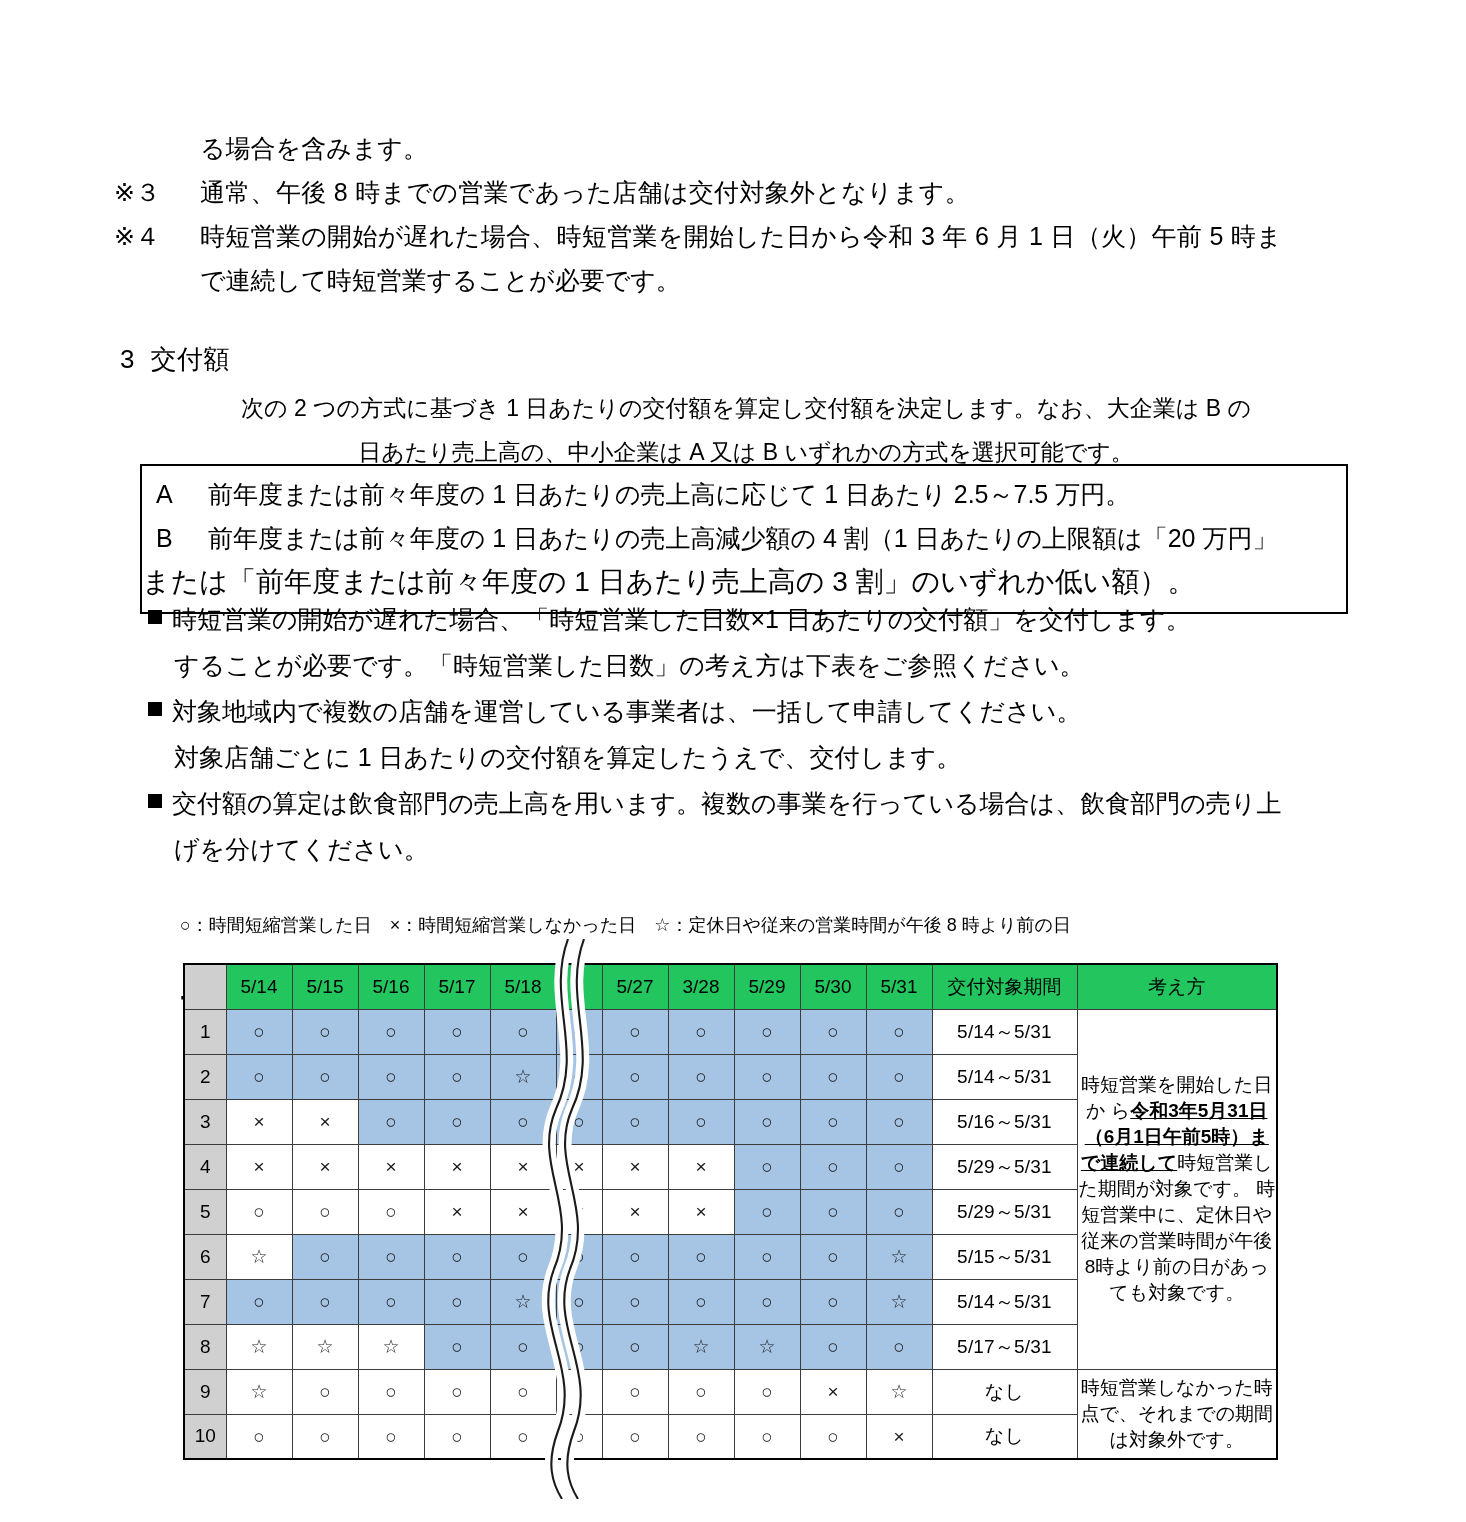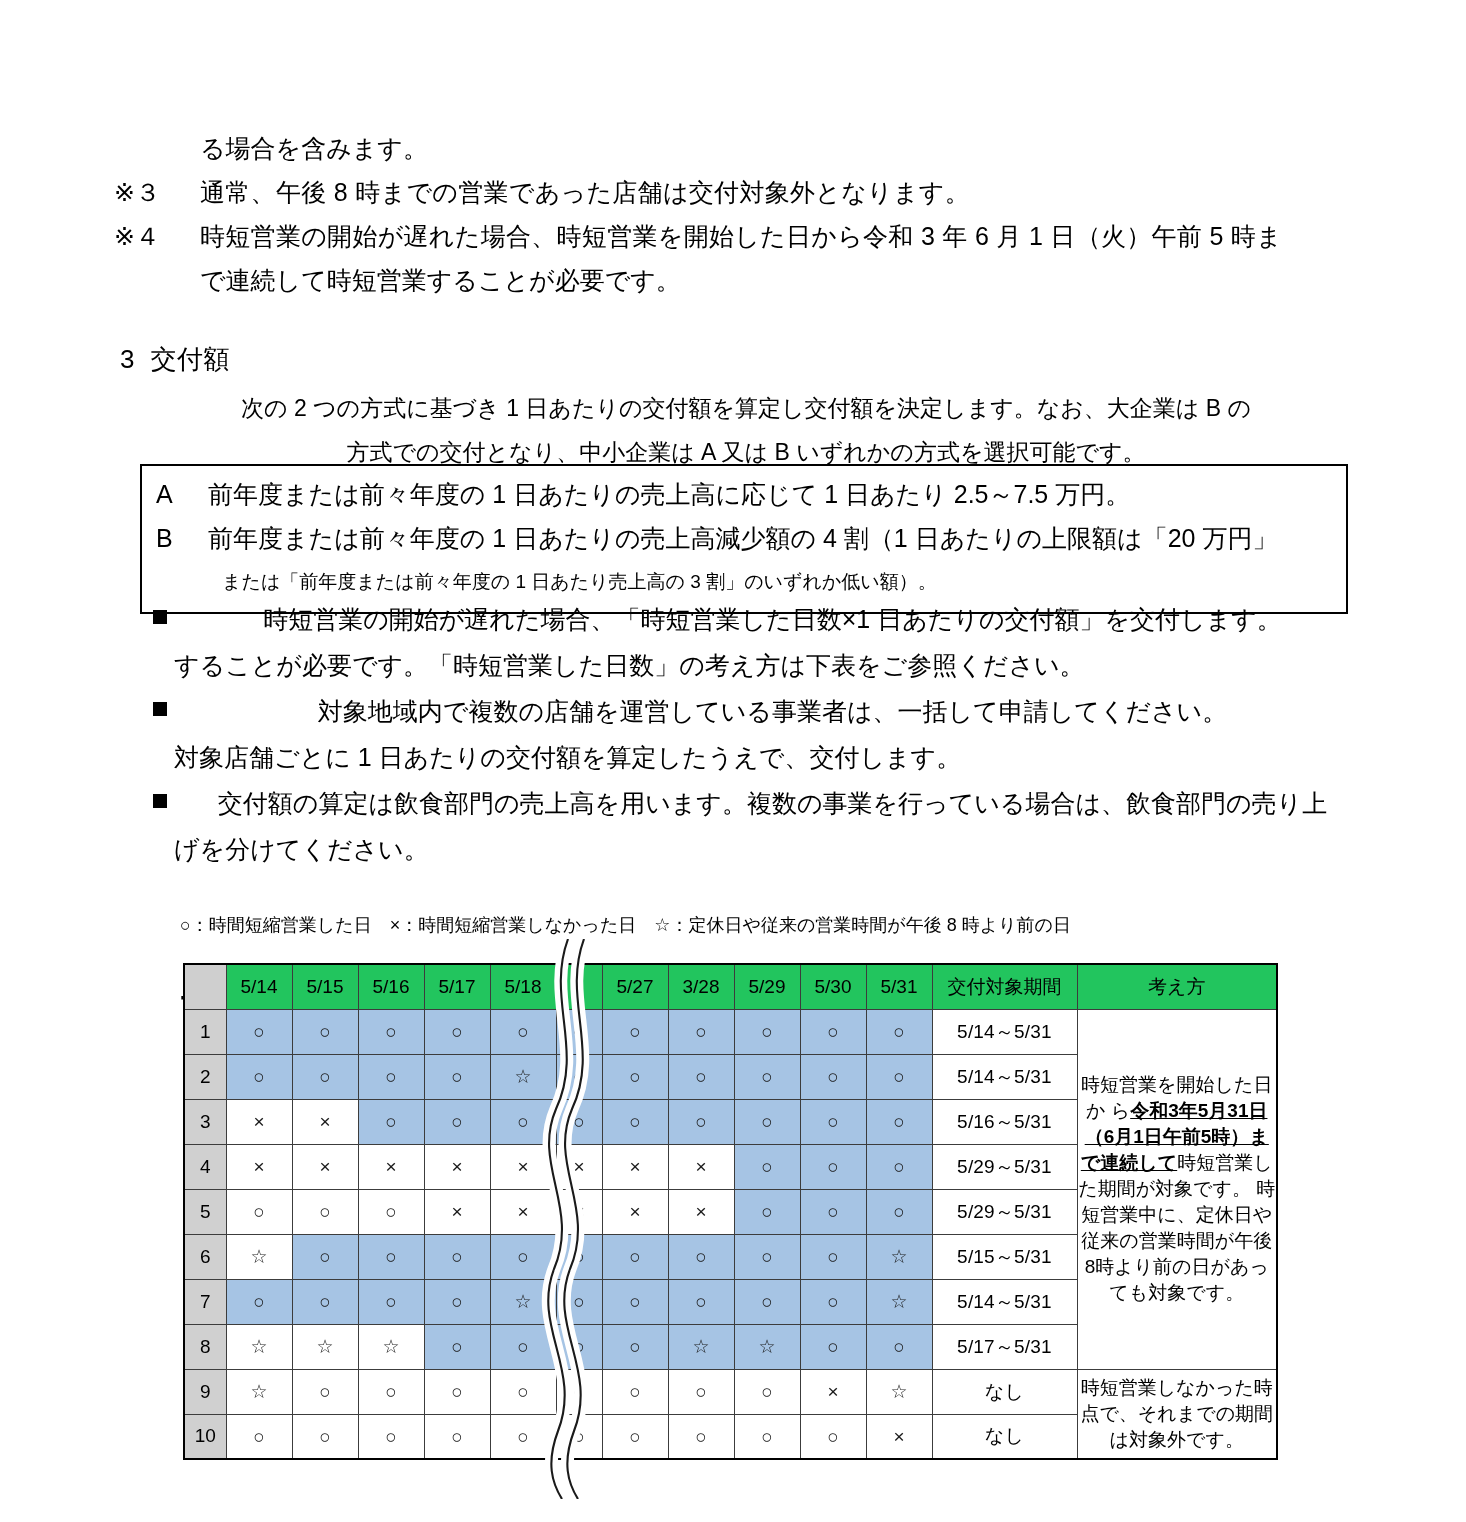--- a/index.html
+++ b/index.html
@@ -91,41 +91,39 @@
   }
   .ab-key {
     width: 66px;
     flex: 0 0 66px;
     text-align: left;
     padding-left: 14px;
     box-sizing: border-box;
   }
   .ab-val { flex: 1 1 auto; }
   .ab-cont {
-    padding-left: 80px;
-    font-size: 19px;
+    font-size: 28px;
     line-height: 44px;
     white-space: nowrap;
   }
 
   
   .bullets {
     position: absolute;
     left: 148px;
     top: 596px;
     width: 1225px;
   }
   .b-item { margin: 0; }
   .b-first {
     display: flex;
     align-items: flex-start;
     font-size: 25px;
     line-height: 46px;
     white-space: nowrap;
-    text-align: center;
   }
   .b-sq {
     flex: 0 0 24px;
     width: 24px;
     font-size: 19px;
     line-height: 46px;
   }
   .b-sq i {
     display: inline-block;
     width: 14px;
@@ -239,21 +237,21 @@
     </div>
     <div class="note-cont">で連続して時短営業することが必要です。</div>
   </div>
 
   <div class="sec-head">
     <span>3</span>&nbsp;&nbsp;<span>交付額</span>
   </div>
 
   <div class="sec-body">
     <span class="l">次の 2 つの方式に基づき 1 日あたりの交付額を算定し交付額を決定します。なお、大企業は B の</span>
-    <span class="l">方式での交付となり、中小企業は A 又は B いずれかの方式を選択可能です。</span>
+    <span class="l">日あたり売上高の、中小企業は A 又は B いずれかの方式を選択可能です。</span>
   </div>
 
   <div class="ab-box">
     <div class="ab-row">
       <span class="ab-key">A</span>
       <span class="ab-val">前年度または前々年度の 1 日あたりの売上高に応じて 1 日あたり 2.5～7.5 万円。</span>
     </div>
     <div class="ab-row">
       <span class="ab-key">B</span>
       <span class="ab-val">前年度または前々年度の 1 日あたりの売上高減少額の 4 割（1 日あたりの上限額は「20 万円」</span>

